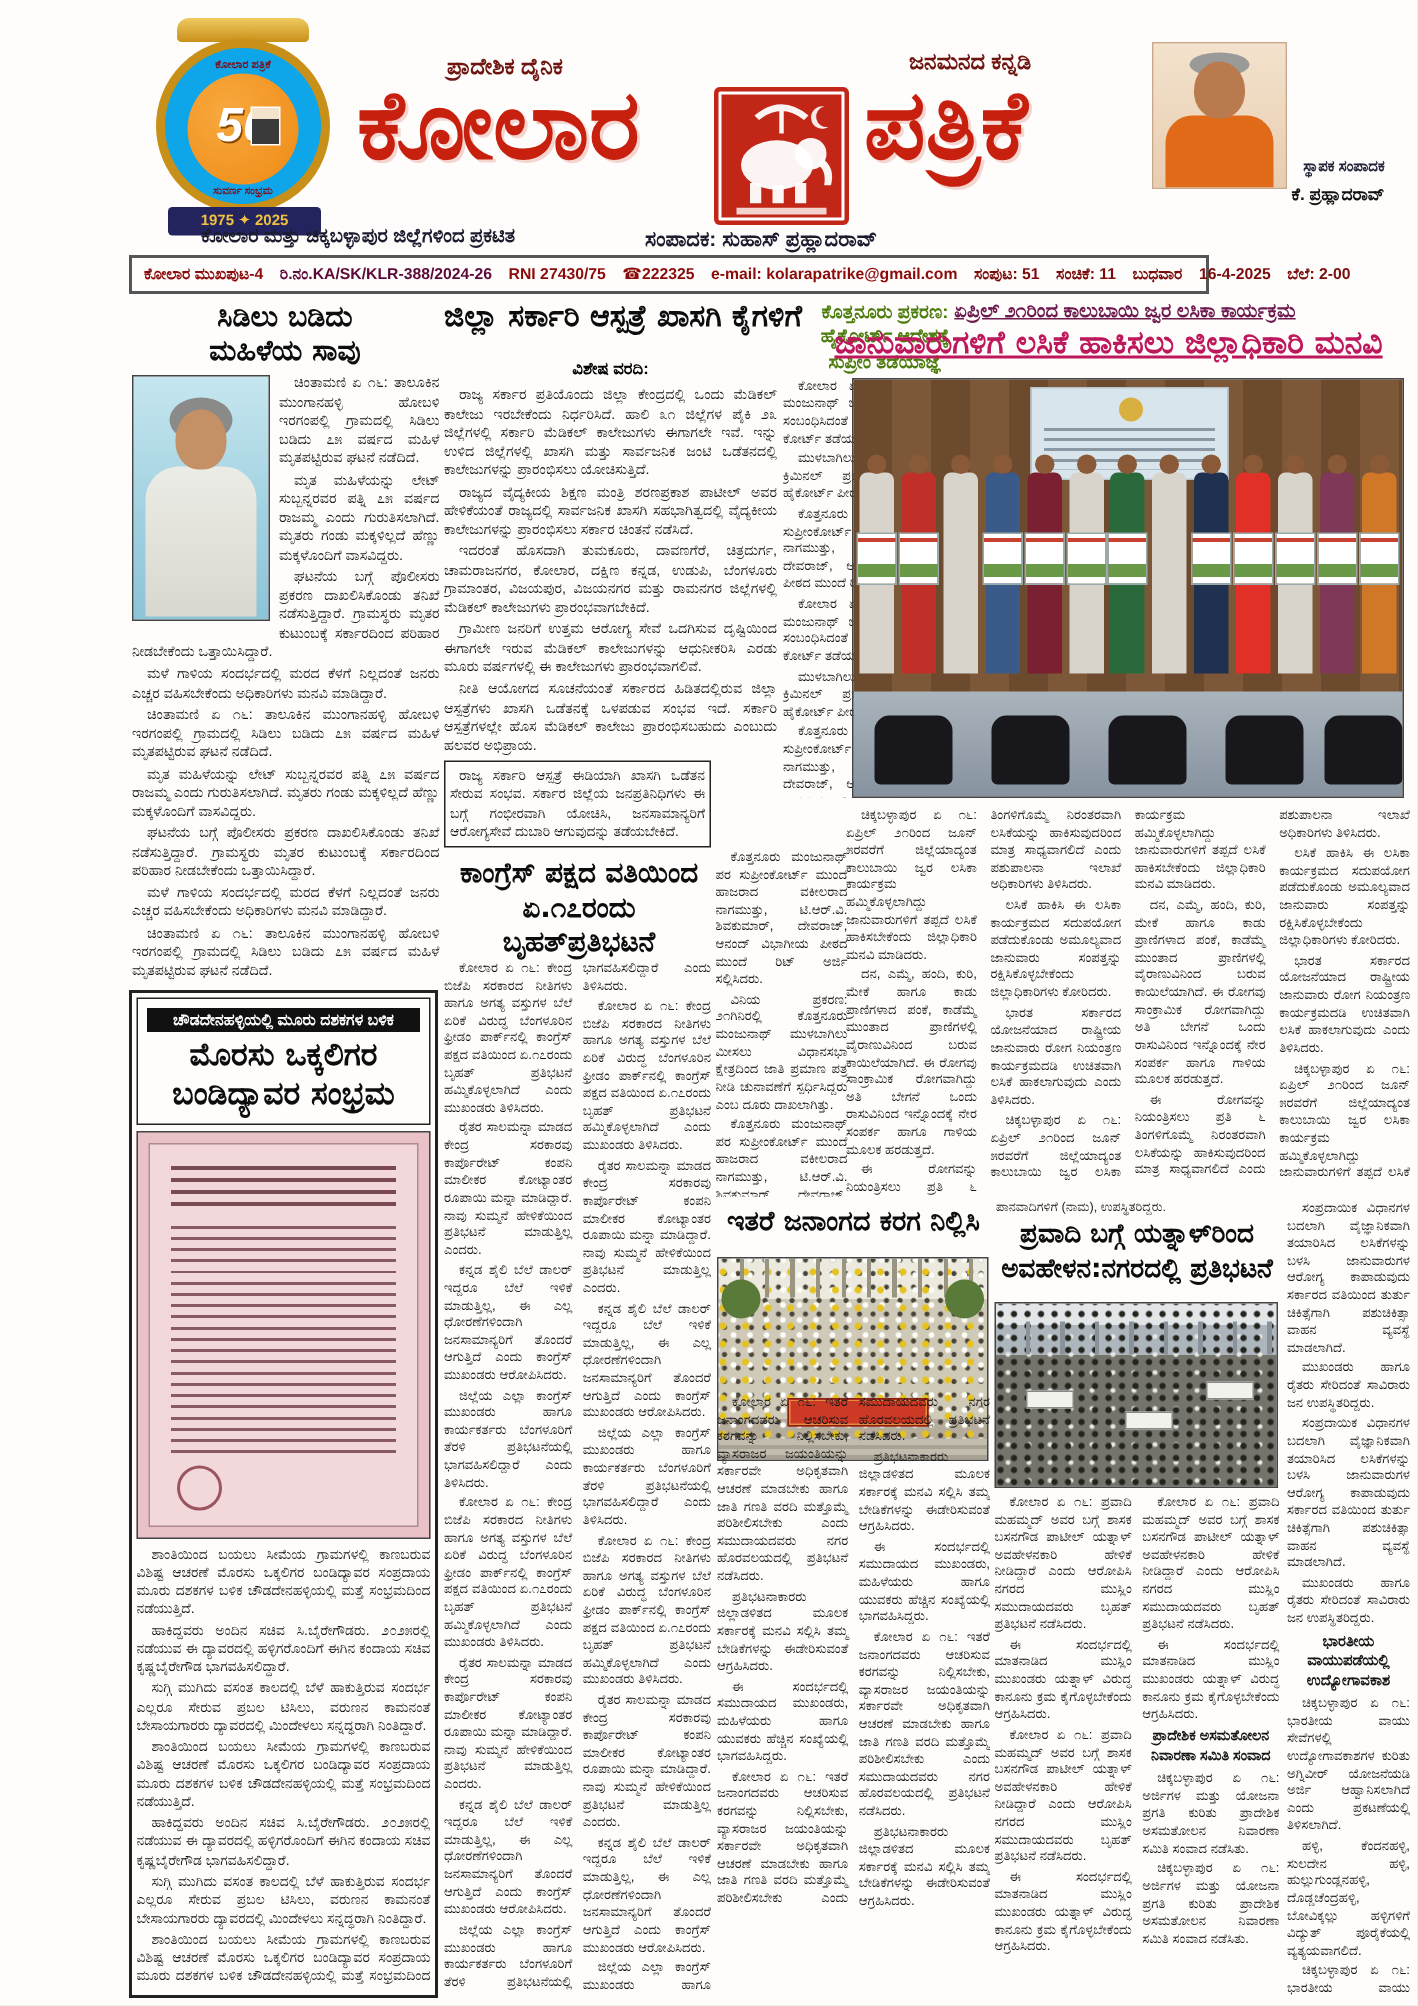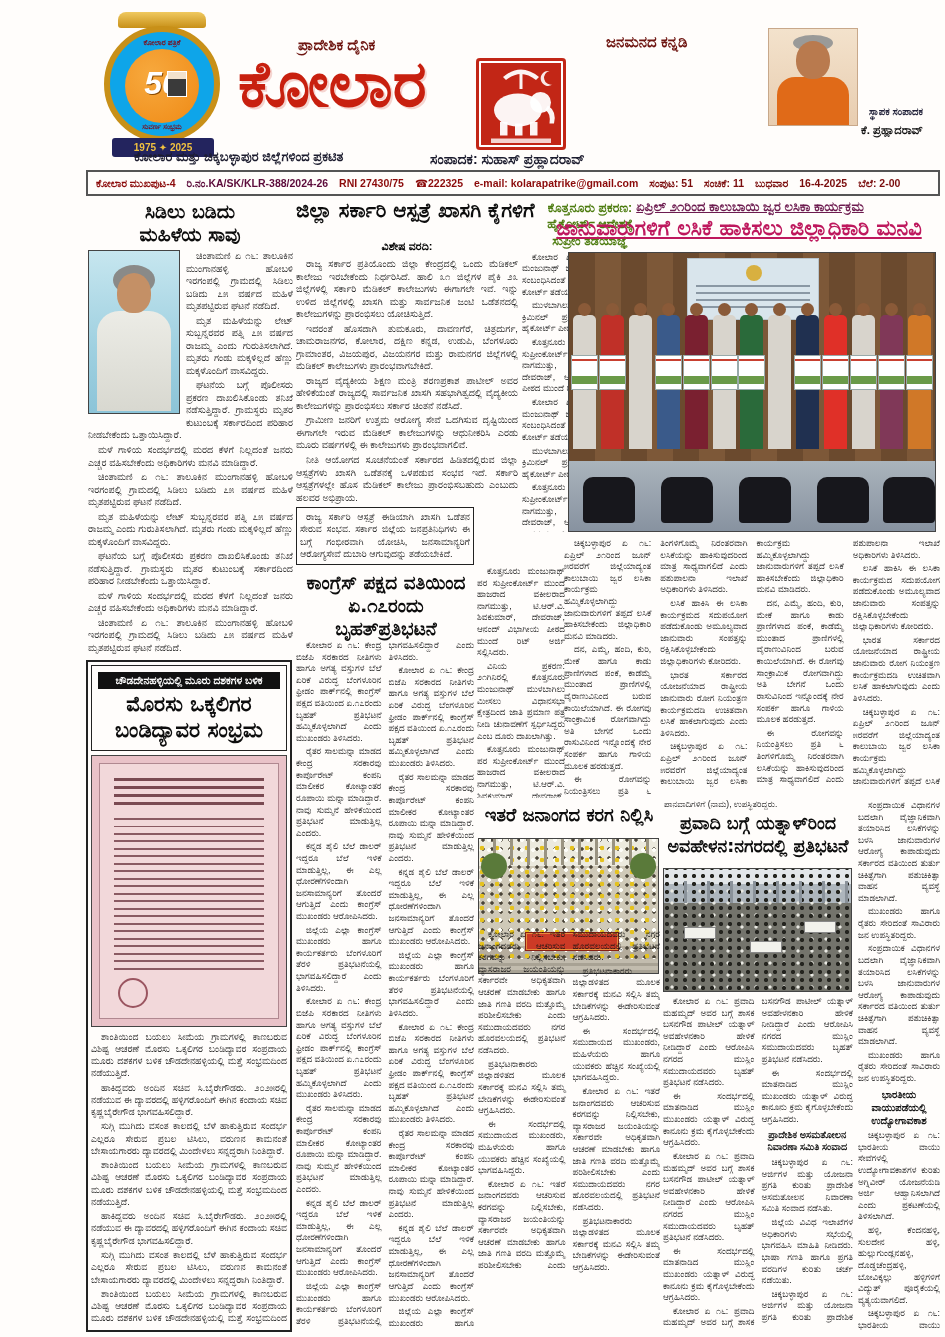--- a/index.html
+++ b/index.html
@@ -31,21 +31,21 @@
   
   .fphoto{width:88px;height:96px;background:linear-gradient(#f3e2cc,#e8cdb0);border:1px solid #c8a88a;overflow:hidden;}
   .fhead{position:absolute;left:27px;top:12px;width:34px;height:38px;border-radius:50% 50% 46% 46%;background:#b97a4e;}
   .fhair{position:absolute;left:24px;top:6px;width:40px;height:16px;border-radius:50%;background:#9a9a98;}
   .fbody{position:absolute;left:8px;top:48px;width:72px;height:48px;border-radius:18px 18px 0 0;background:#e06a18;}
   .flabel{font-size:10px;font-weight:bold;color:#23233a;}
   .fname{font-size:11.5px;font-weight:bold;color:#111;}
   
   .emblem{width:90px;height:92px;background:#c22616;border-radius:4px;box-shadow:inset 0 0 0 3px #c22616,inset 0 0 0 5px #fff;}
   
-  .infobar{left:86px;top:170px;width:854px;height:26px;border:2px solid #555;box-sizing:border-box;
+  .infobar{left:86px;top:170px;width:720px;height:26px;border:2px solid #555;box-sizing:border-box;
            display:flex;align-items:center;gap:11px;padding:0 8px;font-size:10.5px;font-weight:bold;color:#8b0a0a;white-space:nowrap;}
   .infobar .dark{color:#5c0a3a;}
   .infobar .blk{color:#7a0c0c;}
   
   .body-text{font-size:9.5px;line-height:1.32;text-align:justify;color:#151515;overflow:hidden;}
   .body-text p{margin:0 0 2px;text-indent:10px;}
   .sm{font-size:8.8px;}
   .cols2{column-count:2;column-gap:7px;}
   .cols4{column-count:4;column-gap:9px;}
   .hl-black{font-weight:900;color:#0d0d0d;font-family:"DejaVu Sans","Liberation Sans",sans-serif;}
@@ -142,20 +142,21 @@
       <path d="M49 8 a5 5 0 1 0 2 9 a4 4 0 1 1 -2 -9" fill="#fff" opacity=".9"></path>
       <ellipse cx="28" cy="34" rx="16" ry="11" fill="#fff" opacity=".95"></ellipse>
       <circle cx="43" cy="29" r="7" fill="#fff" opacity=".95"></circle>
       <path d="M48 31 q6 4 4 12 l-3 0 q1 -7 -3 -9 Z" fill="#fff" opacity=".95"></path>
       <rect x="16" y="42" width="5" height="9" fill="#fff" opacity=".95"></rect>
       <rect x="26" y="43" width="5" height="8" fill="#fff" opacity=".95"></rect>
       <rect x="36" y="42" width="5" height="9" fill="#fff" opacity=".95"></rect>
       <rect x="10" y="53" width="40" height="3" fill="#fff" opacity=".8"></rect>
     </svg>
   </div>
+  <div class="abs title-word" style="left:576px;top:52px;">ಪತ್ರಿಕೆ</div>
 
   <div class="abs pubeditor" style="left:102px;top:149px;">ಕೋಲಾರ ಮತ್ತು ಚಿಕ್ಕಬಳ್ಳಾಪುರ ಜಿಲ್ಲೆಗಳಿಂದ ಪ್ರಕಟಿತ</div>
   <div class="abs pubeditor" style="left:398px;top:151px;font-size:14px;">ಸಂಪಾದಕ: ಸುಹಾಸ್ ಪ್ರಹ್ಲಾದರಾವ್</div>
 
   <div class="abs fphoto" style="left:768px;top:28px;">
     <div class="fbody"></div>
     <div class="fhair"></div>
     <div class="fhead"></div>
   </div>
   <div class="abs flabel ctr" style="left:850px;top:106px;width:92px;">ಸ್ಥಾಪಕ ಸಂಪಾದಕ</div>
@@ -212,22 +213,22 @@
         <p>ಹಾಕಿದ್ದವರು ಅಂದಿನ ಸಚಿವ ಸಿ.ಬೈರೇಗೌಡರು. ೨೦೨೫ರಲ್ಲಿ ನಡೆಯುವ ಈ ದ್ಯಾವರದಲ್ಲಿ ಹಳ್ಳಿಗರೊಂದಿಗೆ ಈಗಿನ ಕಂದಾಯ ಸಚಿವ ಕೃಷ್ಣಬೈರೇಗೌಡ ಭಾಗವಹಿಸಲಿದ್ದಾರೆ.</p>
         <p>ಸುಗ್ಗಿ ಮುಗಿದು ವಸಂತ ಕಾಲದಲ್ಲಿ ಬೆಳೆ ಹಾಕುತ್ತಿರುವ ಸಂದರ್ಭ ಎಲ್ಲರೂ ಸೇರುವ ಪ್ರಬಲ ಟಿಸಿಲು, ವರುಣನ ಕಾಮನಂತೆ ಬೇಸಾಯಗಾರರು ದ್ಯಾವರದಲ್ಲಿ ಮಿಂದೇಳಲು ಸನ್ನದ್ಧರಾಗಿ ನಿಂತಿದ್ದಾರೆ.</p>
         <p>ಶಾಂತಿಯಿಂದ ಬಯಲು ಸೀಮೆಯ ಗ್ರಾಮಗಳಲ್ಲಿ ಕಾಣಬರುವ ವಿಶಿಷ್ಟ ಆಚರಣೆ ಮೊರಸು ಒಕ್ಕಲಿಗರ ಬಂಡಿದ್ಯಾವರ ಸಂಪ್ರದಾಯ ಮೂರು ದಶಕಗಳ ಬಳಿಕ ಚೌಡದೇನಹಳ್ಳಿಯಲ್ಲಿ ಮತ್ತೆ ಸಂಭ್ರಮದಿಂದ ನಡೆಯುತ್ತಿದೆ.</p>
       </div>
   </div>
 
   <div class="abs hl-black" style="left:296px;top:198px;width:244px;font-size:20px;white-space:nowrap;">ಜಿಲ್ಲಾ ಸರ್ಕಾರಿ ಆಸ್ಪತ್ರೆ ಖಾಸಗಿ ಕೈಗಳಿಗೆ</div>
   <div class="abs ctr bold" style="left:296px;top:240px;width:222px;font-size:11px;">ವಿಶೇಷ ವರದಿ:</div>
   <div class="abs body-text" style="left:296px;top:258px;width:222px;height:246px;">
       <p>ರಾಜ್ಯ ಸರ್ಕಾರ ಪ್ರತಿಯೊಂದು ಜಿಲ್ಲಾ ಕೇಂದ್ರದಲ್ಲಿ ಒಂದು ಮೆಡಿಕಲ್ ಕಾಲೇಜು ಇರಬೇಕೆಂದು ನಿರ್ಧರಿಸಿದೆ. ಹಾಲಿ ೩೧ ಜಿಲ್ಲೆಗಳ ಪೈಕಿ ೨೩ ಜಿಲ್ಲೆಗಳಲ್ಲಿ ಸರ್ಕಾರಿ ಮೆಡಿಕಲ್ ಕಾಲೇಜುಗಳು ಈಗಾಗಲೇ ಇವೆ. ಇನ್ನು ಉಳಿದ ಜಿಲ್ಲೆಗಳಲ್ಲಿ ಖಾಸಗಿ ಮತ್ತು ಸಾರ್ವಜನಿಕ ಜಂಟಿ ಒಡೆತನದಲ್ಲಿ ಕಾಲೇಜುಗಳನ್ನು ಪ್ರಾರಂಭಿಸಲು ಯೋಚಿಸುತ್ತಿದೆ.</p>
+      <p>ರಾಜ್ಯದ ವೈದ್ಯಕೀಯ ಶಿಕ್ಷಣ ಮಂತ್ರಿ ಶರಣಪ್ರಕಾಶ ಪಾಟೀಲ್ ಅವರ ಹೇಳಿಕೆಯಂತೆ ರಾಜ್ಯದಲ್ಲಿ ಸಾರ್ವಜನಿಕ ಖಾಸಗಿ ಸಹಭಾಗಿತ್ವದಲ್ಲಿ ವೈದ್ಯಕೀಯ ಕಾಲೇಜುಗಳನ್ನು ಪ್ರಾರಂಭಿಸಲು ಸರ್ಕಾರ ಚಿಂತನೆ ನಡೆಸಿದೆ.</p>
       <p>ಇದರಂತೆ ಹೊಸದಾಗಿ ತುಮಕೂರು, ದಾವಣಗೆರೆ, ಚಿತ್ರದುರ್ಗ, ಚಾಮರಾಜನಗರ, ಕೋಲಾರ, ದಕ್ಷಿಣ ಕನ್ನಡ, ಉಡುಪಿ, ಬೆಂಗಳೂರು ಗ್ರಾಮಾಂತರ, ವಿಜಯಪುರ, ವಿಜಯನಗರ ಮತ್ತು ರಾಮನಗರ ಜಿಲ್ಲೆಗಳಲ್ಲಿ ಮೆಡಿಕಲ್ ಕಾಲೇಜುಗಳು ಪ್ರಾರಂಭವಾಗಬೇಕಿದೆ.</p>
-      <p>ರಾಜ್ಯದ ವೈದ್ಯಕೀಯ ಶಿಕ್ಷಣ ಮಂತ್ರಿ ಶರಣಪ್ರಕಾಶ ಪಾಟೀಲ್ ಅವರ ಹೇಳಿಕೆಯಂತೆ ರಾಜ್ಯದಲ್ಲಿ ಸಾರ್ವಜನಿಕ ಖಾಸಗಿ ಸಹಭಾಗಿತ್ವದಲ್ಲಿ ವೈದ್ಯಕೀಯ ಕಾಲೇಜುಗಳನ್ನು ಪ್ರಾರಂಭಿಸಲು ಸರ್ಕಾರ ಚಿಂತನೆ ನಡೆಸಿದೆ.</p>
       <p>ಗ್ರಾಮೀಣ ಜನರಿಗೆ ಉತ್ತಮ ಆರೋಗ್ಯ ಸೇವೆ ಒದಗಿಸುವ ದೃಷ್ಟಿಯಿಂದ ಈಗಾಗಲೇ ಇರುವ ಮೆಡಿಕಲ್ ಕಾಲೇಜುಗಳನ್ನು ಆಧುನೀಕರಿಸಿ ಎರಡು ಮೂರು ವರ್ಷಗಳಲ್ಲಿ ಈ ಕಾಲೇಜುಗಳು ಪ್ರಾರಂಭವಾಗಲಿವೆ.</p>
       <p>ನೀತಿ ಆಯೋಗದ ಸೂಚನೆಯಂತೆ ಸರ್ಕಾರದ ಹಿಡಿತದಲ್ಲಿರುವ ಜಿಲ್ಲಾ ಆಸ್ಪತ್ರೆಗಳು ಖಾಸಗಿ ಒಡೆತನಕ್ಕೆ ಒಳಪಡುವ ಸಂಭವ ಇದೆ. ಸರ್ಕಾರಿ ಆಸ್ಪತ್ರೆಗಳಲ್ಲೇ ಹೊಸ ಮೆಡಿಕಲ್ ಕಾಲೇಜು ಪ್ರಾರಂಭಿಸಬಹುದು ಎಂಬುದು ಹಲವರ ಅಭಿಪ್ರಾಯ.</p>
     </div>
   <div class="abs boxed body-text" style="left:296px;top:507px;width:178px;height:58px;font-size:9.3px;">
       <p style="text-indent:6px;margin:0;">ರಾಜ್ಯ ಸರ್ಕಾರಿ ಆಸ್ಪತ್ರೆ ಈಡಿಯಾಗಿ ಖಾಸಗಿ ಒಡೆತನ ಸೇರುವ ಸಂಭವ. ಸರ್ಕಾರ ಜಿಲ್ಲೆಯ ಜನಪ್ರತಿನಿಧಿಗಳು ಈ ಬಗ್ಗೆ ಗಂಭೀರವಾಗಿ ಯೋಚಿಸಿ, ಜನಸಾಮಾನ್ಯರಿಗೆ ಆರೋಗ್ಯಸೇವೆ ದುಬಾರಿ ಆಗುವುದನ್ನು ತಡೆಯಬೇಕಿದೆ.</p>
     </div>
 
   <div class="abs" style="left:522px;top:200px;width:136px;height:338px;overflow:hidden;">
     <div class="ctr subhead-sm">
       <div>ಕೊತ್ತನೂರು ಪ್ರಕರಣ:</div>
@@ -346,21 +347,21 @@
     <span class="pbanner" style="left:20px;top:58px;"></span>
     <span class="pbanner" style="left:86px;top:72px;"></span>
     <span class="pbanner" style="left:140px;top:52px;"></span>
   </div>
   <div class="abs body-text sm cols2" style="left:663px;top:996px;width:190px;height:336px;">
     <span><p>ಕೋಲಾರ ಏ ೧೬: ಪ್ರವಾದಿ ಮಹಮ್ಮದ್ ಅವರ ಬಗ್ಗೆ ಶಾಸಕ ಬಸನಗೌಡ ಪಾಟೀಲ್ ಯತ್ನಾಳ್ ಅವಹೇಳನಕಾರಿ ಹೇಳಿಕೆ ನೀಡಿದ್ದಾರೆ ಎಂದು ಆರೋಪಿಸಿ ನಗರದ ಮುಸ್ಲಿಂ ಸಮುದಾಯದವರು ಬೃಹತ್ ಪ್ರತಿಭಟನೆ ನಡೆಸಿದರು.</p><p>ಈ ಸಂದರ್ಭದಲ್ಲಿ ಮಾತನಾಡಿದ ಮುಸ್ಲಿಂ ಮುಖಂಡರು ಯತ್ನಾಳ್ ವಿರುದ್ಧ ಕಾನೂನು ಕ್ರಮ ಕೈಗೊಳ್ಳಬೇಕೆಂದು ಆಗ್ರಹಿಸಿದರು.</p><p>ಕೋಲಾರ ಏ ೧೬: ಪ್ರವಾದಿ ಮಹಮ್ಮದ್ ಅವರ ಬಗ್ಗೆ ಶಾಸಕ ಬಸನಗೌಡ ಪಾಟೀಲ್ ಯತ್ನಾಳ್ ಅವಹೇಳನಕಾರಿ ಹೇಳಿಕೆ ನೀಡಿದ್ದಾರೆ ಎಂದು ಆರೋಪಿಸಿ ನಗರದ ಮುಸ್ಲಿಂ ಸಮುದಾಯದವರು ಬೃಹತ್ ಪ್ರತಿಭಟನೆ ನಡೆಸಿದರು.</p><p>ಈ ಸಂದರ್ಭದಲ್ಲಿ ಮಾತನಾಡಿದ ಮುಸ್ಲಿಂ ಮುಖಂಡರು ಯತ್ನಾಳ್ ವಿರುದ್ಧ ಕಾನೂನು ಕ್ರಮ ಕೈಗೊಳ್ಳಬೇಕೆಂದು ಆಗ್ರಹಿಸಿದರು.</p><p>ಕೋಲಾರ ಏ ೧೬: ಪ್ರವಾದಿ ಮಹಮ್ಮದ್ ಅವರ ಬಗ್ಗೆ ಶಾಸಕ ಬಸನಗೌಡ ಪಾಟೀಲ್ ಯತ್ನಾಳ್ ಅವಹೇಳನಕಾರಿ ಹೇಳಿಕೆ ನೀಡಿದ್ದಾರೆ ಎಂದು ಆರೋಪಿಸಿ ನಗರದ ಮುಸ್ಲಿಂ ಸಮುದಾಯದವರು ಬೃಹತ್ ಪ್ರತಿಭಟನೆ ನಡೆಸಿದರು.</p><p>ಈ ಸಂದರ್ಭದಲ್ಲಿ ಮಾತನಾಡಿದ ಮುಸ್ಲಿಂ ಮುಖಂಡರು ಯತ್ನಾಳ್ ವಿರುದ್ಧ ಕಾನೂನು ಕ್ರಮ ಕೈಗೊಳ್ಳಬೇಕೆಂದು ಆಗ್ರಹಿಸಿದರು.</p></span>
     <div class="flow-subhead">
       <div>ಪ್ರಾದೇಶಿಕ ಅಸಮತೋಲನ</div>
       <div>ನಿವಾರಣಾ ಸಮಿತಿ ಸಂವಾದ</div>
     </div>
-    <span><p>ಚಿಕ್ಕಬಳ್ಳಾಪುರ ಏ ೧೬: ಅರ್ಜಿಗಳ ಮತ್ತು ಯೋಜನಾ ಪ್ರಗತಿ ಕುರಿತು ಪ್ರಾದೇಶಿಕ ಅಸಮತೋಲನ ನಿವಾರಣಾ ಸಮಿತಿ ಸಂವಾದ ನಡೆಸಿತು.</p><p>ಜಿಲ್ಲೆಯ ವಿವಿಧ ಇಲಾಖೆಗಳ ಅಧಿಕಾರಿಗಳು ಸಭೆಯಲ್ಲಿ ಭಾಗವಹಿಸಿ ಮಾಹಿತಿ ನೀಡಿದರು. ಭಾಷಾ ಗಣತಿ ಹಾಗೂ ಪ್ರಗತಿ ವರದಿಗಳ ಕುರಿತು ಚರ್ಚೆ ನಡೆಯಿತು.</p><p>ಚಿಕ್ಕಬಳ್ಳಾಪುರ ಏ ೧೬: ಅರ್ಜಿಗಳ ಮತ್ತು ಯೋಜನಾ ಪ್ರಗತಿ ಕುರಿತು ಪ್ರಾದೇಶಿಕ ಅಸಮತೋಲನ ನಿವಾರಣಾ ಸಮಿತಿ ಸಂವಾದ ನಡೆಸಿತು.</p></span>
+    <span><p>ಚಿಕ್ಕಬಳ್ಳಾಪುರ ಏ ೧೬: ಅರ್ಜಿಗಳ ಮತ್ತು ಯೋಜನಾ ಪ್ರಗತಿ ಕುರಿತು ಪ್ರಾದೇಶಿಕ ಅಸಮತೋಲನ ನಿವಾರಣಾ ಸಮಿತಿ ಸಂವಾದ ನಡೆಸಿತು.</p><p>ಚಿಕ್ಕಬಳ್ಳಾಪುರ ಏ ೧೬: ಅರ್ಜಿಗಳ ಮತ್ತು ಯೋಜನಾ ಪ್ರಗತಿ ಕುರಿತು ಪ್ರಾದೇಶಿಕ ಅಸಮತೋಲನ ನಿವಾರಣಾ ಸಮಿತಿ ಸಂವಾದ ನಡೆಸಿತು.</p></span>
   </div>
 
   <div class="abs body-text sm" style="left:858px;top:800px;width:82px;height:532px;">
     <span><p>ಸಂಪ್ರದಾಯಿಕ ವಿಧಾನಗಳ ಬದಲಾಗಿ ವೈಜ್ಞಾನಿಕವಾಗಿ ತಯಾರಿಸಿದ ಲಸಿಕೆಗಳನ್ನು ಬಳಸಿ ಜಾನುವಾರುಗಳ ಆರೋಗ್ಯ ಕಾಪಾಡುವುದು ಸರ್ಕಾರದ ವತಿಯಿಂದ ತುರ್ತು ಚಿಕಿತ್ಸೆಗಾಗಿ ಪಶುಚಿಕಿತ್ಸಾ ವಾಹನ ವ್ಯವಸ್ಥೆ ಮಾಡಲಾಗಿದೆ.</p><p>ಮುಖಂಡರು ಹಾಗೂ ರೈತರು ಸೇರಿದಂತೆ ಸಾವಿರಾರು ಜನ ಉಪಸ್ಥಿತರಿದ್ದರು.</p><p>ಸಂಪ್ರದಾಯಿಕ ವಿಧಾನಗಳ ಬದಲಾಗಿ ವೈಜ್ಞಾನಿಕವಾಗಿ ತಯಾರಿಸಿದ ಲಸಿಕೆಗಳನ್ನು ಬಳಸಿ ಜಾನುವಾರುಗಳ ಆರೋಗ್ಯ ಕಾಪಾಡುವುದು ಸರ್ಕಾರದ ವತಿಯಿಂದ ತುರ್ತು ಚಿಕಿತ್ಸೆಗಾಗಿ ಪಶುಚಿಕಿತ್ಸಾ ವಾಹನ ವ್ಯವಸ್ಥೆ ಮಾಡಲಾಗಿದೆ.</p><p>ಮುಖಂಡರು ಹಾಗೂ ರೈತರು ಸೇರಿದಂತೆ ಸಾವಿರಾರು ಜನ ಉಪಸ್ಥಿತರಿದ್ದರು.</p></span>
     <div class="flow-subhead" style="font-size:10px;">
       <div>ಭಾರತೀಯ</div>
       <div>ವಾಯುಪಡೆಯಲ್ಲಿ</div>
       <div>ಉದ್ಯೋಗಾವಕಾಶ</div>
     </div>
     <span><p>ಚಿಕ್ಕಬಳ್ಳಾಪುರ ಏ ೧೬: ಭಾರತೀಯ ವಾಯು ಸೇವೆಗಳಲ್ಲಿ ಉದ್ಯೋಗಾವಕಾಶಗಳ ಕುರಿತು ಅಗ್ನಿವೀರ್ ಯೋಜನೆಯಡಿ ಅರ್ಜಿ ಆಹ್ವಾನಿಸಲಾಗಿದೆ ಎಂದು ಪ್ರಕಟಣೆಯಲ್ಲಿ ತಿಳಿಸಲಾಗಿದೆ.</p><p>ಹಳ್ಳಿ, ಕೆಂದನಹಳ್ಳಿ, ಸುಲದೇನ ಹಳ್ಳಿ, ಹುಲ್ಲುಗುಂಡ್ಲನಹಳ್ಳಿ, ದೊಡ್ಡಚೆಂದ್ರಹಳ್ಳಿ, ಬೋವಿಕ್ಕಲ್ಲು ಹಳ್ಳಿಗಳಿಗೆ ವಿದ್ಯುತ್ ಪೂರೈಕೆಯಲ್ಲಿ ವ್ಯತ್ಯಯವಾಗಲಿದೆ.</p><p>ಚಿಕ್ಕಬಳ್ಳಾಪುರ ಏ ೧೬: ಭಾರತೀಯ ವಾಯು ಸೇವೆಗಳಲ್ಲಿ ಉದ್ಯೋಗಾವಕಾಶಗಳ ಕುರಿತು ಅಗ್ನಿವೀರ್ ಯೋಜನೆಯಡಿ ಅರ್ಜಿ ಆಹ್ವಾನಿಸಲಾಗಿದೆ ಎಂದು ಪ್ರಕಟಣೆಯಲ್ಲಿ ತಿಳಿಸಲಾಗಿದೆ.</p></span>

